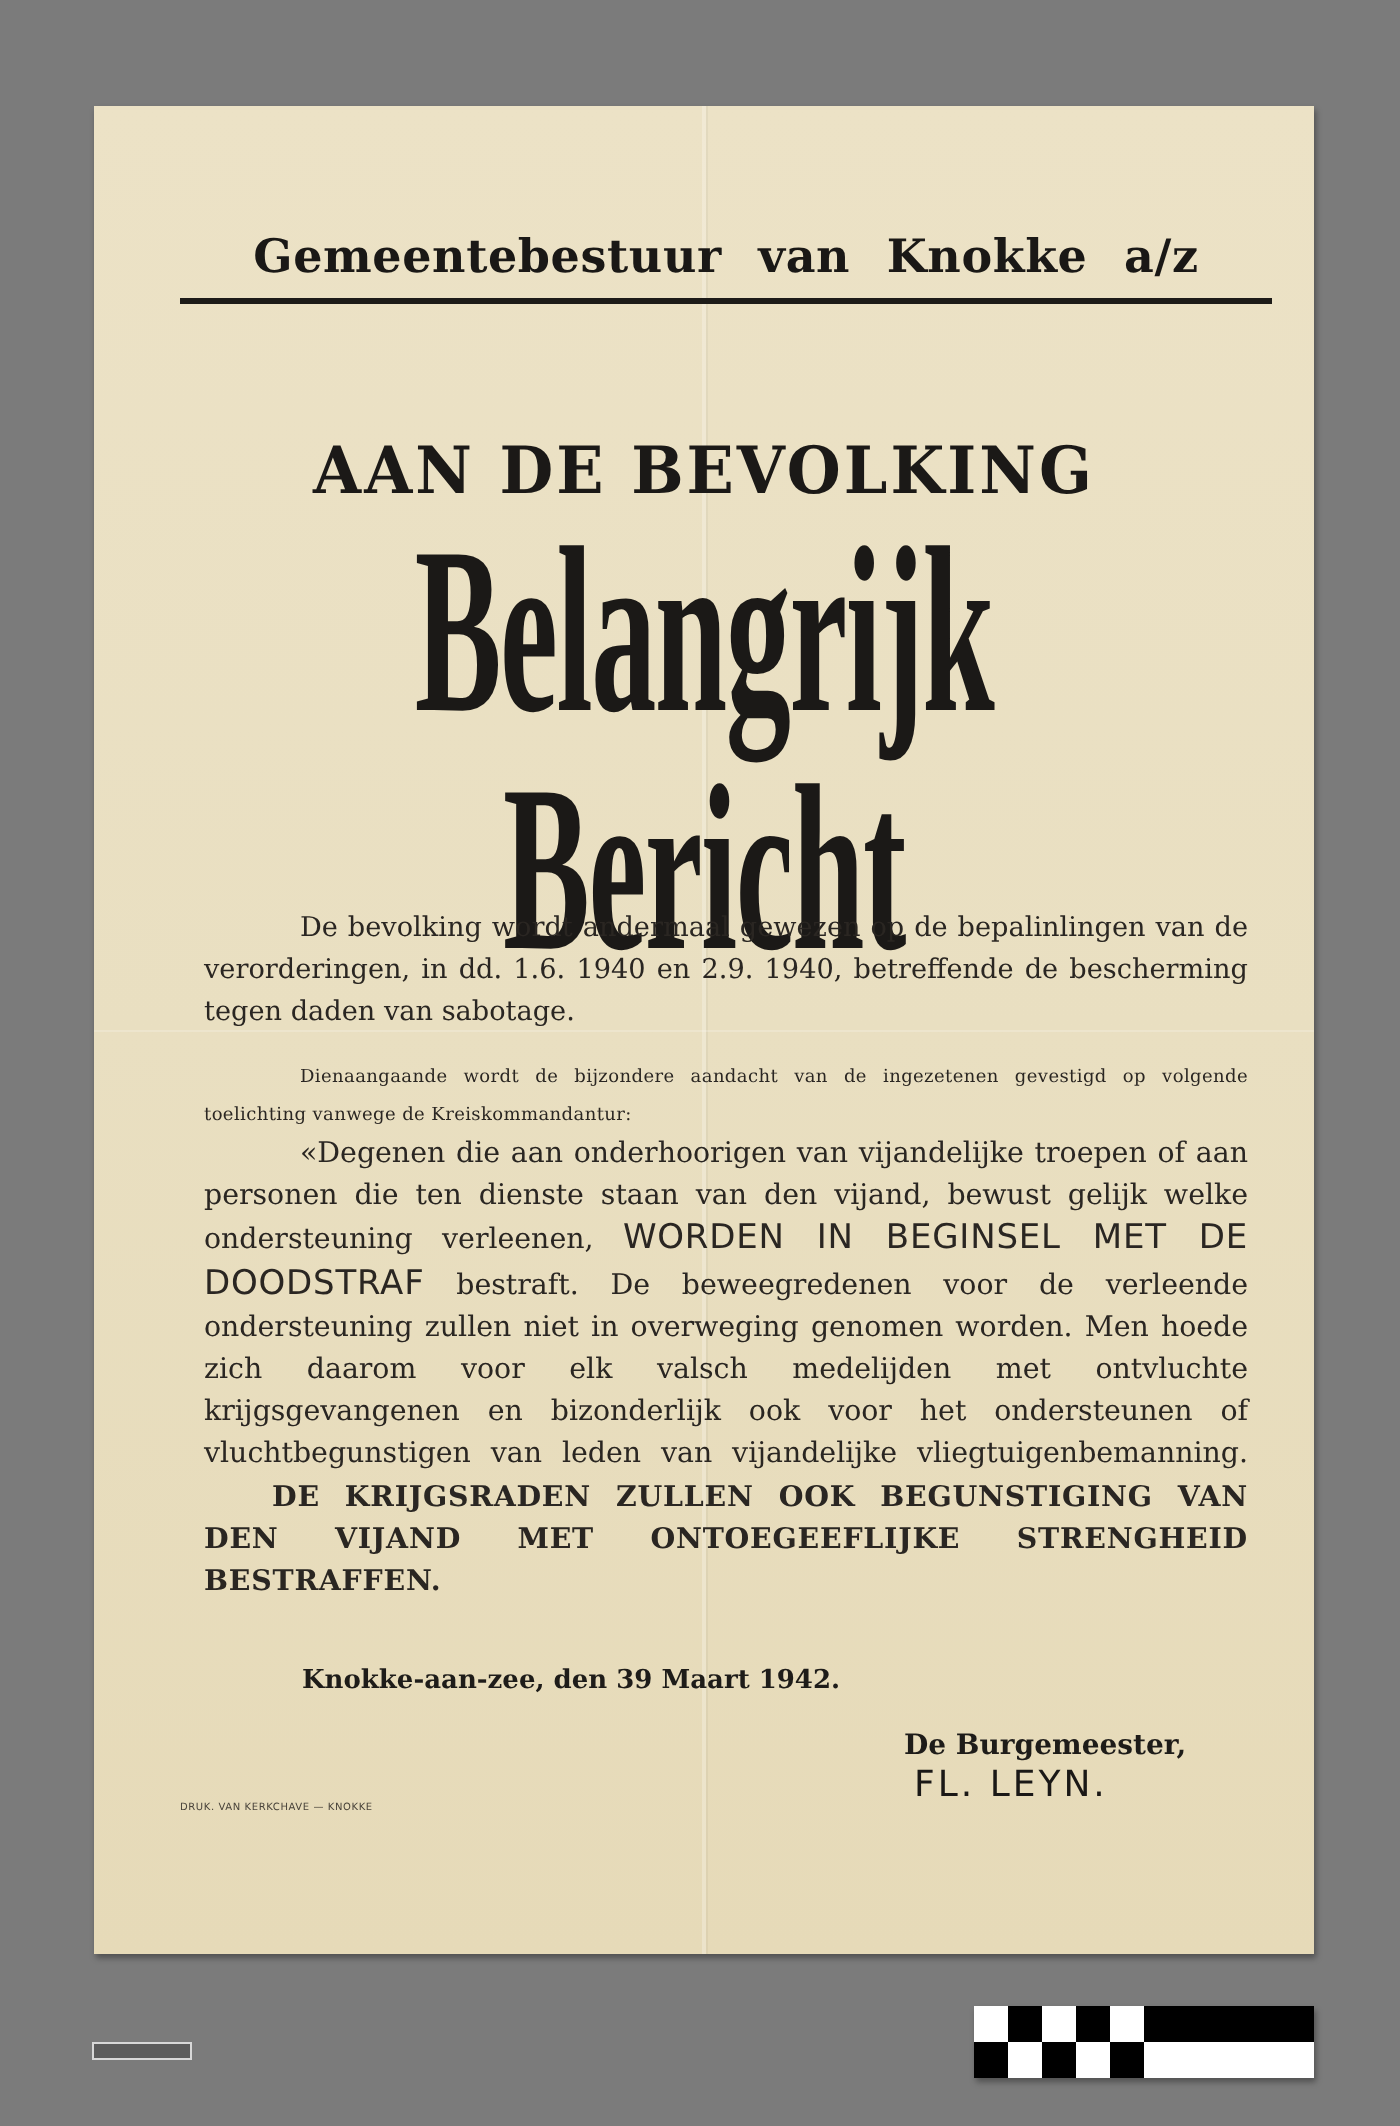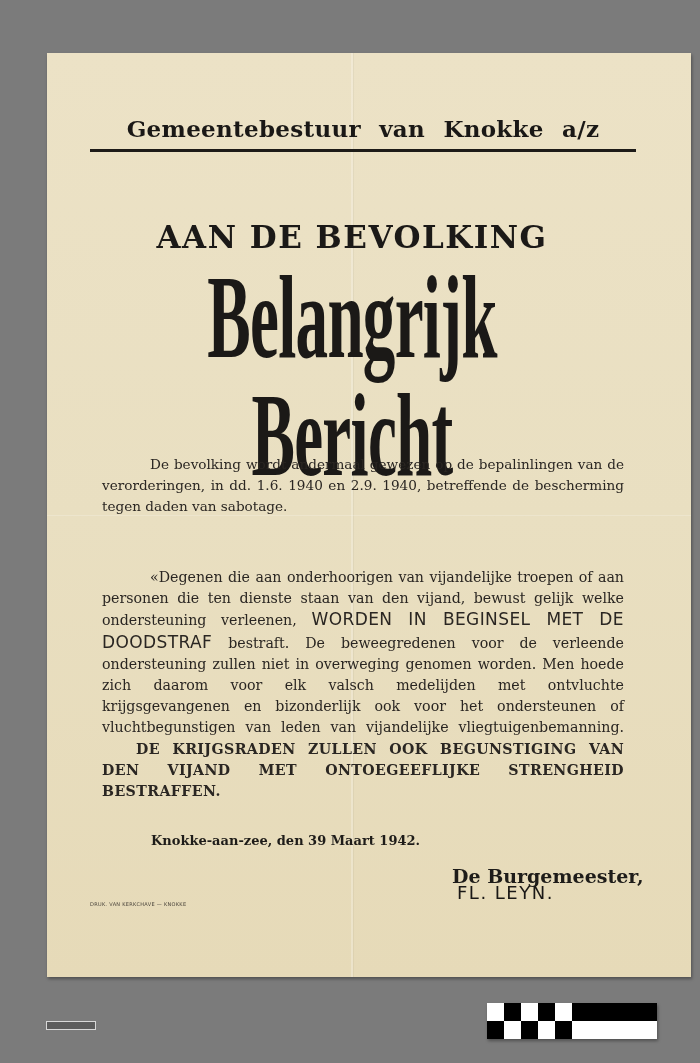--- a/index.html
+++ b/index.html
@@ -6,21 +6,20 @@
   body {
     width: 700px; height: 1063px; position: relative; overflow: hidden;
     background: #7b7b7b;
     font-family: "DejaVu Serif", serif;
   }
   .paper {
     position: absolute; left: 47px; top: 53px; width: 610px; height: 924px;
     background: linear-gradient(180deg, #ece2c6 0%, #e9dfc1 50%, #e6dab8 100%);
     box-shadow: 1px 2px 3px rgba(0,0,0,0.35);
     color: #1c1a17;
-    padding-left: 34px;
   }
   .fold-v {
     position: absolute; left: 304px; top: 0; width: 2px; height: 100%;
     background: rgba(255,255,255,0.25);
     box-shadow: 1px 0 0 rgba(0,0,0,0.04);
   }
   .fold-h {
     position: absolute; left: 0; top: 462px; width: 100%; height: 1px;
     background: rgba(255,255,255,0.2);
   }
@@ -65,21 +64,21 @@
     letter-spacing: 0.4px;
   }
   .caps-bold { font-weight: bold; letter-spacing: 0.4px; margin-left: 34px; }
   .dateline {
     position: absolute; left: 104px; top: 780px;
     font-family: "DejaVu Serif", serif; font-weight: bold; font-size: 13px;
     color: #1e1c19;
   }
   .sig-title {
     position: absolute; left: 405px; top: 812px;
-    font-family: "DejaVu Serif", serif; font-weight: bold; font-size: 19px;
+    font-family: "DejaVu Serif", serif; font-weight: bold; font-size: 14px;
     color: #1e1c19;
   }
   .sig-name {
     position: absolute; left: 410px; top: 829px;
     font-family: "DejaVu Sans", sans-serif; font-size: 18px; letter-spacing: 1.5px;
     color: #1a1816;
   }
   .printer {
     position: absolute; left: 43px; top: 848px;
     font-family: "DejaVu Sans", sans-serif; font-size: 5px; letter-spacing: 0.3px;
@@ -107,20 +106,21 @@
   <div class="fold-v"></div>
   <div class="fold-h"></div>
 
   <div class="header">Gemeentebestuur van Knokke a/z</div>
   <div class="header-rule"></div>
 
   <div class="kicker">AAN DE BEVOLKING</div>
   <div class="headline">Belangrijk Bericht</div>
 
   <div class="body-block p1 indent">De bevolking wordt andermaal gewezen op de bepalinlingen van de verorderingen, in dd. 1.6. 1940 en 2.9. 1940, betreffende de bescherming tegen daden van sabotage.</div>
+  <div class="body-block p2 indent">Dienaangaande wordt de bijzondere aandacht van de ingezetenen gevestigd op volgende toelichting vanwege de Kreiskommandantur:</div>
 
   <div class="body-block p3 indent">
     <span>«Degenen die aan onderhoorigen van vijandelijke troepen of aan personen die ten dienste staan van den vijand, bewust gelijk welke ondersteuning verleenen, </span><span class="caps-sans">WORDEN IN BEGINSEL MET DE DOODSTRAF</span><span> bestraft. De beweegredenen voor de verleende ondersteuning zullen niet in overweging genomen worden. Men hoede zich daarom voor elk valsch medelijden met ontvluchte krijgsgevangenen en bizonderlijk ook voor het ondersteunen of vluchtbegunstigen van leden van vijandelijke vliegtuigenbemanning. </span><span class="caps-bold">DE KRIJGSRADEN ZULLEN OOK BEGUNSTIGING VAN DEN VIJAND MET ONTOEGEEFLIJKE STRENGHEID BESTRAFFEN.</span>
   </div>
 
   <div class="dateline">Knokke-aan-zee, den 39 Maart 1942.</div>
   <div class="sig-title">De Burgemeester,</div>
   <div class="sig-name">FL. LEYN.</div>
   <div class="printer">DRUK. VAN KERKCHAVE — KNOKKE</div>
 </div>

